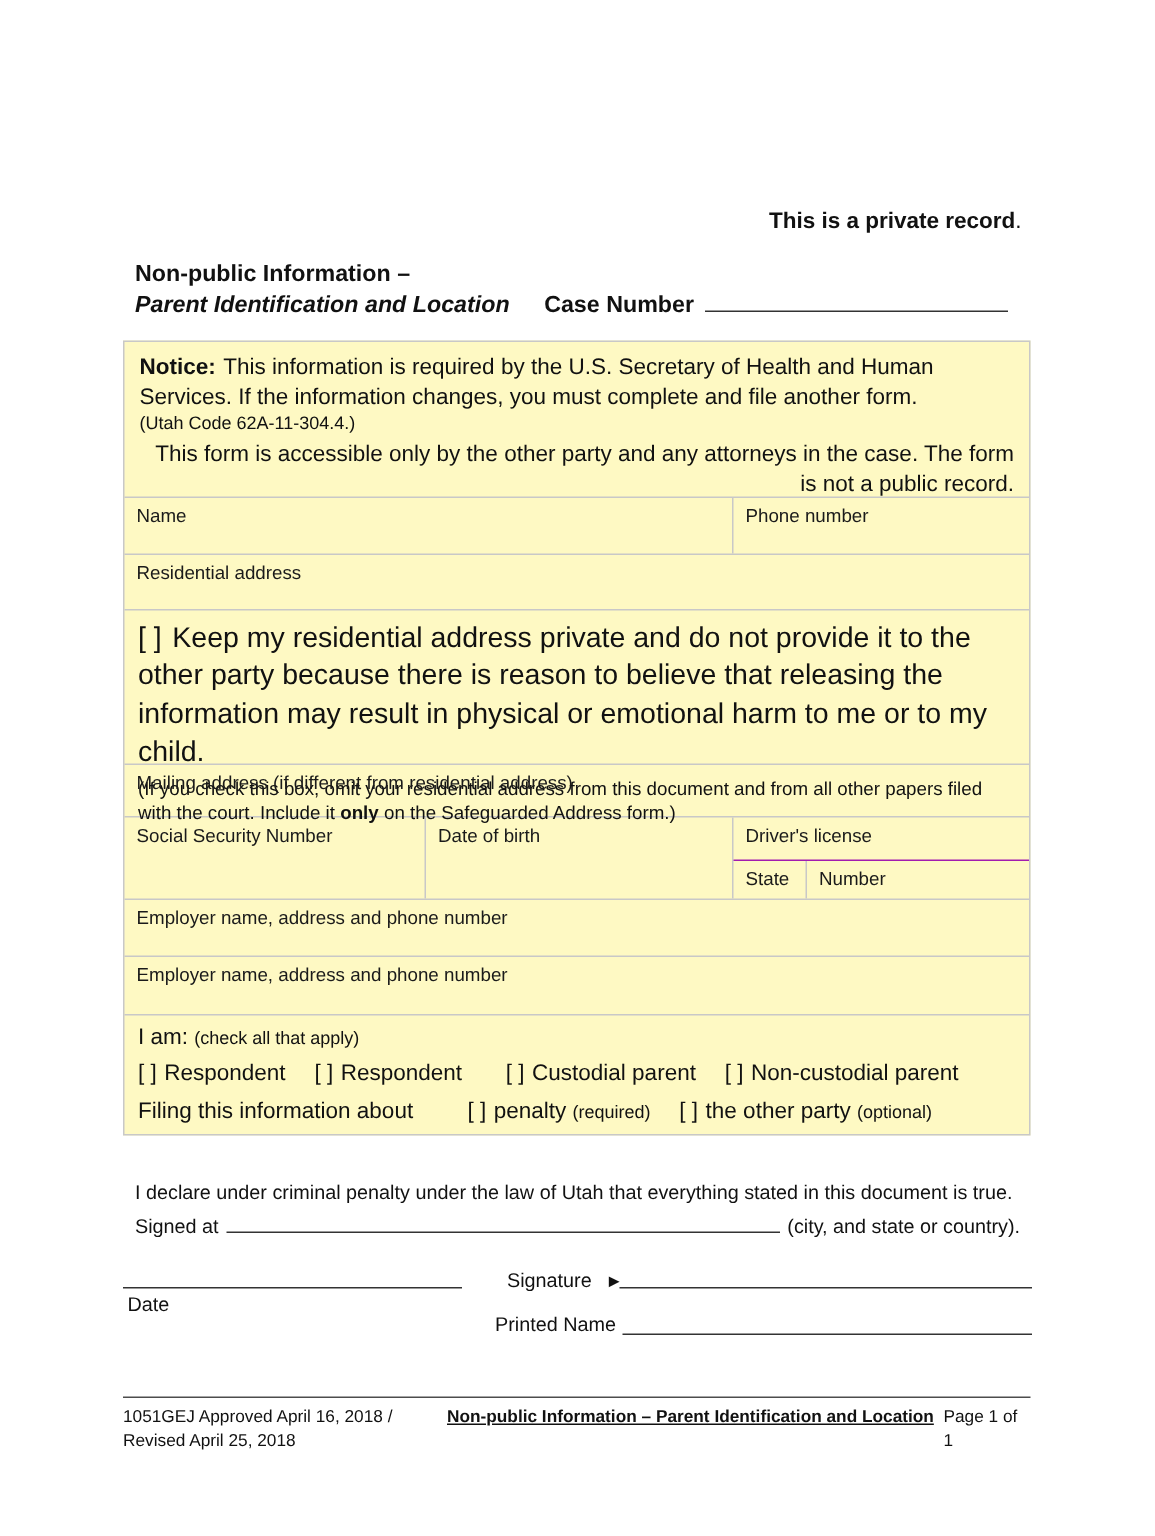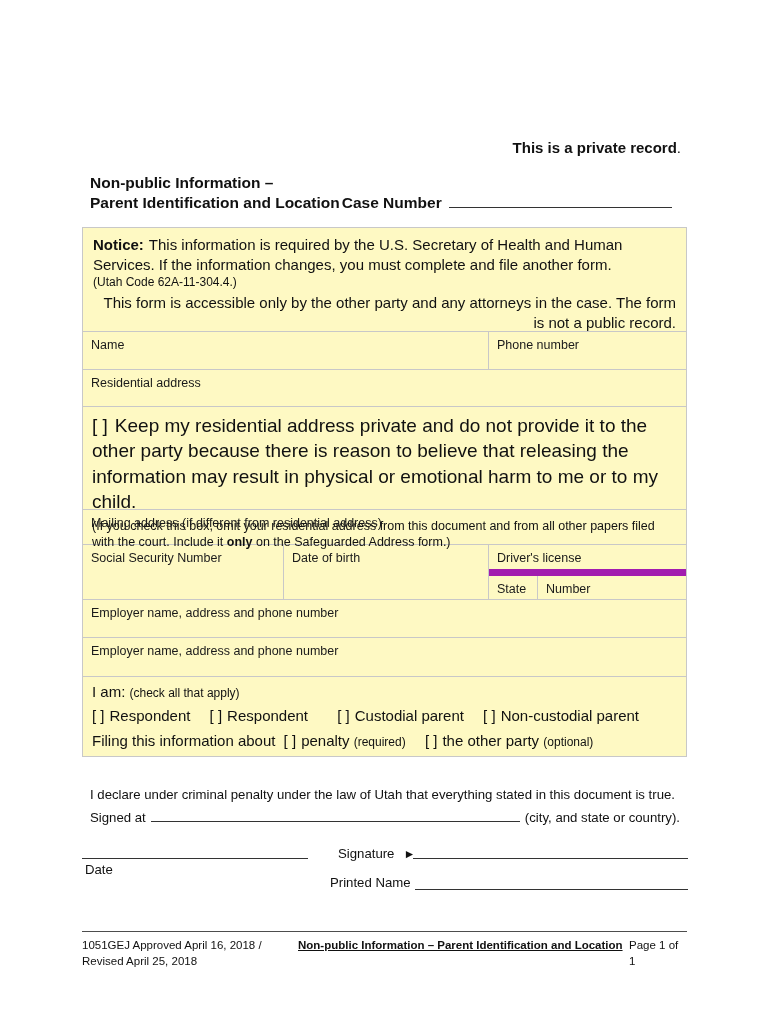--- a/index.html
+++ b/index.html
@@ -7,21 +7,21 @@
   .page {
     position:relative; width:770px; height:1024px; background:#fff;
     font-family:"Liberation Sans", sans-serif; color:#111; overflow:hidden;
   }
   .b { font-weight:bold; }
 
   .private-record { position:absolute; top:139px; right:89px; font-size:15px; }
 
   .title-block { position:absolute; left:90px; top:173px; width:582px; font-size:15.5px; font-weight:bold; line-height:1.3; }
   .title-line2 { display:flex; align-items:baseline; }
-  .title-line2 .t2 { margin-right:2px; white-space:nowrap; }
+  .title-line2 .t2 { margin-right:23px; white-space:nowrap;font-style:italic; }
   .case-label { margin-right:7px; white-space:nowrap; }
   .case-line { flex:1; border-bottom:1px solid #333; height:15px; }
 
   .form-table { position:absolute; left:82px; top:227px; width:605px; border:1px solid #c8c8c8; background:#fef9c3; }
   .form-table > * + * { border-top:1px solid #c8c8c8; }
   .row { display:flex; }
   .row > * + * { border-left:1px solid #c8c8c8; }
   .cell { padding:3px 8px; }
   .lbl { font-size:12.5px; color:#1a1a1a; }
 
@@ -42,34 +42,34 @@
   .cb { white-space:pre; }
   .privacy-main .cb { margin-right:7px; }
 
   .mailing-cell { height:35px; }
 
   .ids-row { height:55px; }
   .dob-cell { width:205px; }
   .ssn-cell { width:200px; }
   .dl-cell { flex:1; display:flex; flex-direction:column; }
   .dl-header { height:28px; }
-  .dl-sub { border-top:7px solid #a21caf; flex:1; }
+  .dl-sub { border-top:1px solid #a21caf; flex:1; }
   .dl-state { width:48px; }
   .dl-number { flex:1; }
 
   .emp-cell { height:38px; }
   .emp-cell2 { height:39px; }
 
   .iam-cell { height:80px; padding:6px 9px 0 9px; font-size:15px; }
   .hint { font-size:12px; }
   .iam-line2 { margin-top:7px; }
   .iam-line3 { margin-top:8px; }
   .opt { margin-right:15px; white-space:nowrap; }
   .opt .cb { margin-right:5px; }
-  .iam-line3 .filing-label { margin-right:4px; }
+  .iam-line3 .filing-label { margin-right:32px; }
   .opt-gap { margin-left:10px; }
 
   .declaration { position:absolute; left:90px; top:787px; width:590px; font-size:13.2px; }
   .signed-at-row { display:flex; align-items:baseline; margin-top:7px; }
   .fill-line { flex:1; border-bottom:1px solid #333; height:13px; margin:0 5px; }
   .signed-suffix { white-space:nowrap; }
 
   .sig-block { position:absolute; left:82px; top:844px; width:606px; height:56px; font-size:13.2px; }
   .sig-date-line { position:absolute; left:0; top:14px; width:226px; border-bottom:1px solid #333; }
   .sig-date-label { position:absolute; left:3px; top:18px; }

